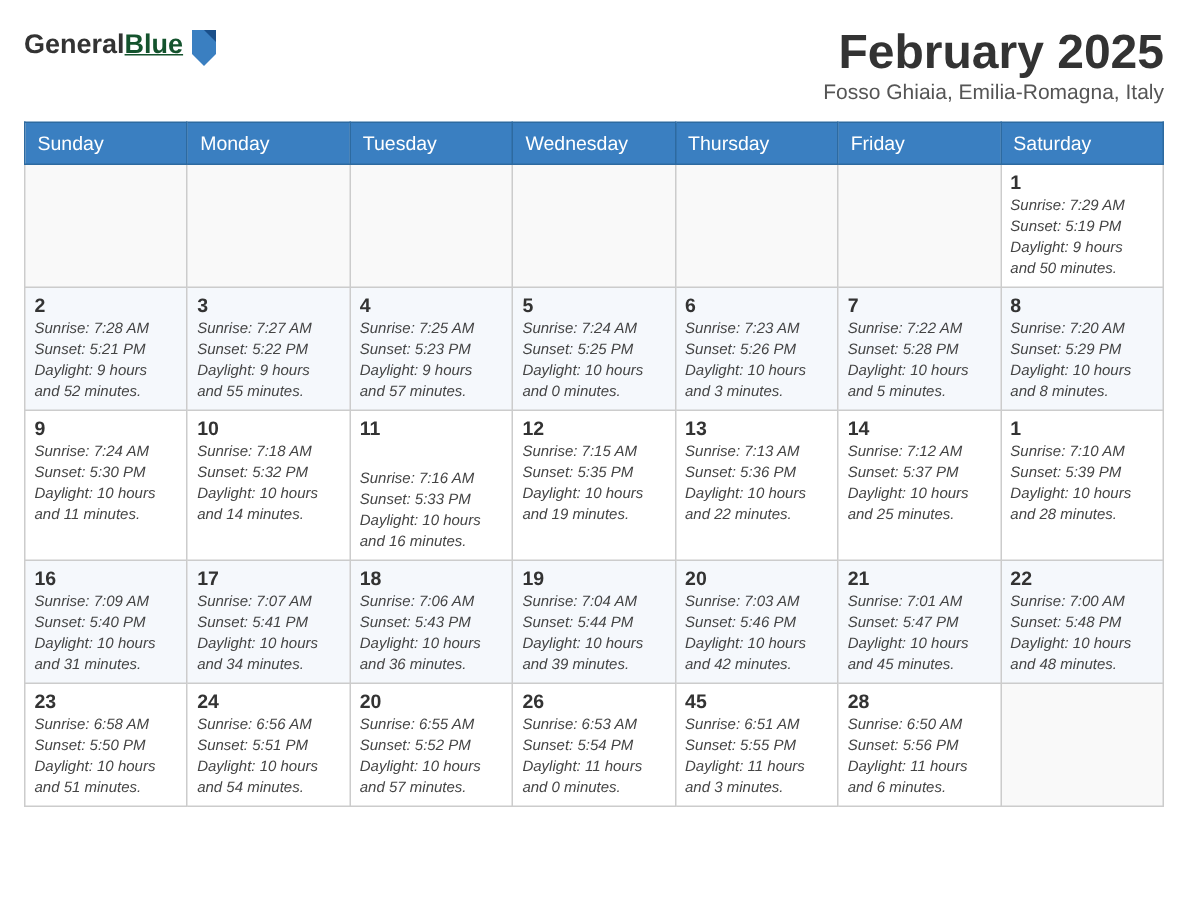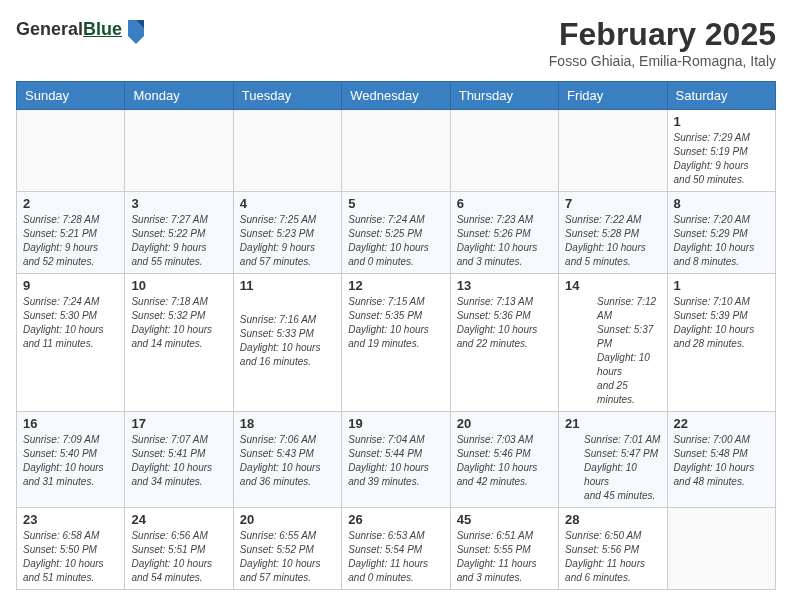--- a/index.html
+++ b/index.html
@@ -216,21 +216,21 @@
         </td>
         <td>
           <div class="day-number">13</div>
           <div class="day-info" style="white-space: pre-line;">Sunrise: 7:13 AM
 Sunset: 5:36 PM
 Daylight: 10 hours
 and 22 minutes.</div>
         </td>
         <td>
           <div class="day-number">14</div>
-          <div class="day-info" style="white-space: pre-line; margin-left: 32px;">Sunrise: 7:12 AM
+          <div class="day-info" style="white-space: pre-line;">Sunrise: 7:12 AM
 Sunset: 5:37 PM
 Daylight: 10 hours
 and 25 minutes.</div>
         </td>
         <td>
           <div class="day-number">1</div>
           <div class="day-info" style="white-space: pre-line;">Sunrise: 7:10 AM
 Sunset: 5:39 PM
 Daylight: 10 hours
 and 28 minutes.</div>
@@ -267,21 +267,21 @@
         </td>
         <td>
           <div class="day-number">20</div>
           <div class="day-info" style="white-space: pre-line;">Sunrise: 7:03 AM
 Sunset: 5:46 PM
 Daylight: 10 hours
 and 42 minutes.</div>
         </td>
         <td>
           <div class="day-number">21</div>
-          <div class="day-info" style="white-space: pre-line; margin-left: 19px;">Sunrise: 7:01 AM
+          <div class="day-info" style="white-space: pre-line;">Sunrise: 7:01 AM
 Sunset: 5:47 PM
 Daylight: 10 hours
 and 45 minutes.</div>
         </td>
         <td>
           <div class="day-number">22</div>
           <div class="day-info" style="white-space: pre-line;">Sunrise: 7:00 AM
 Sunset: 5:48 PM
 Daylight: 10 hours
 and 48 minutes.</div>

